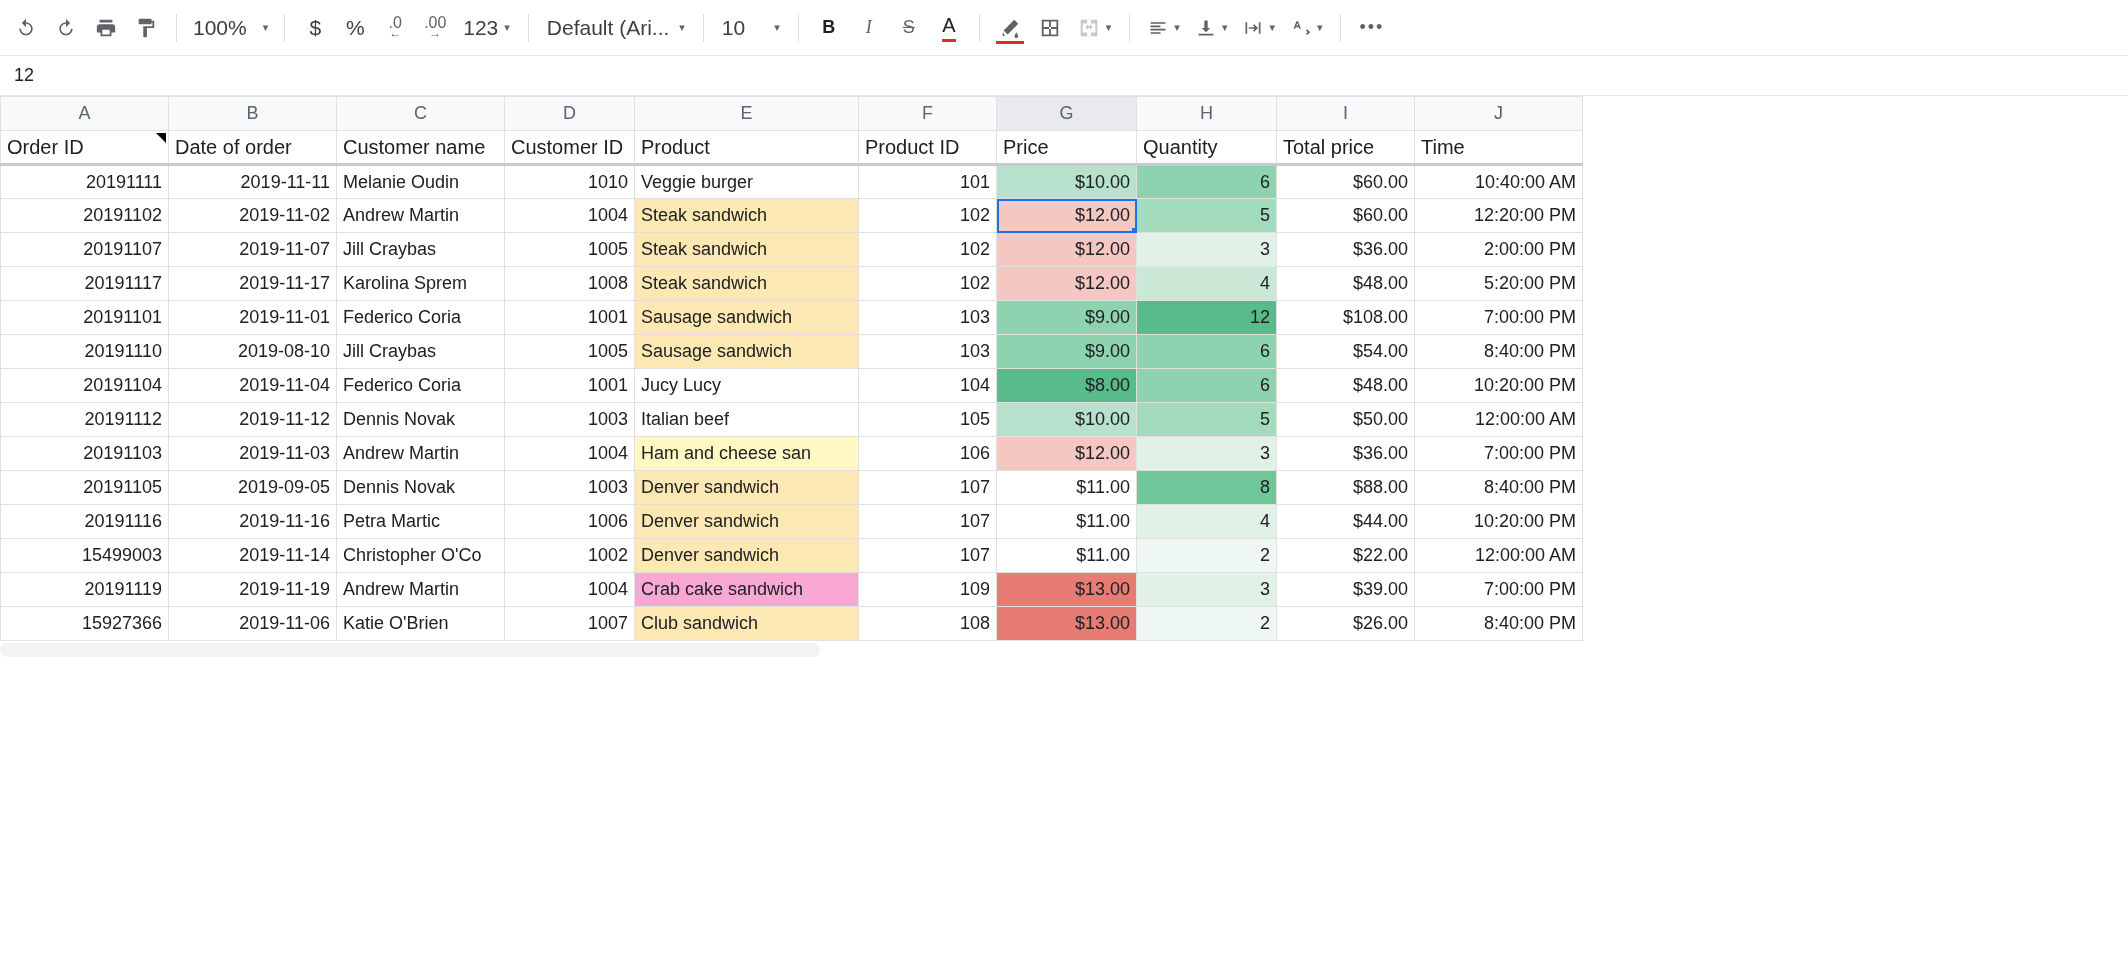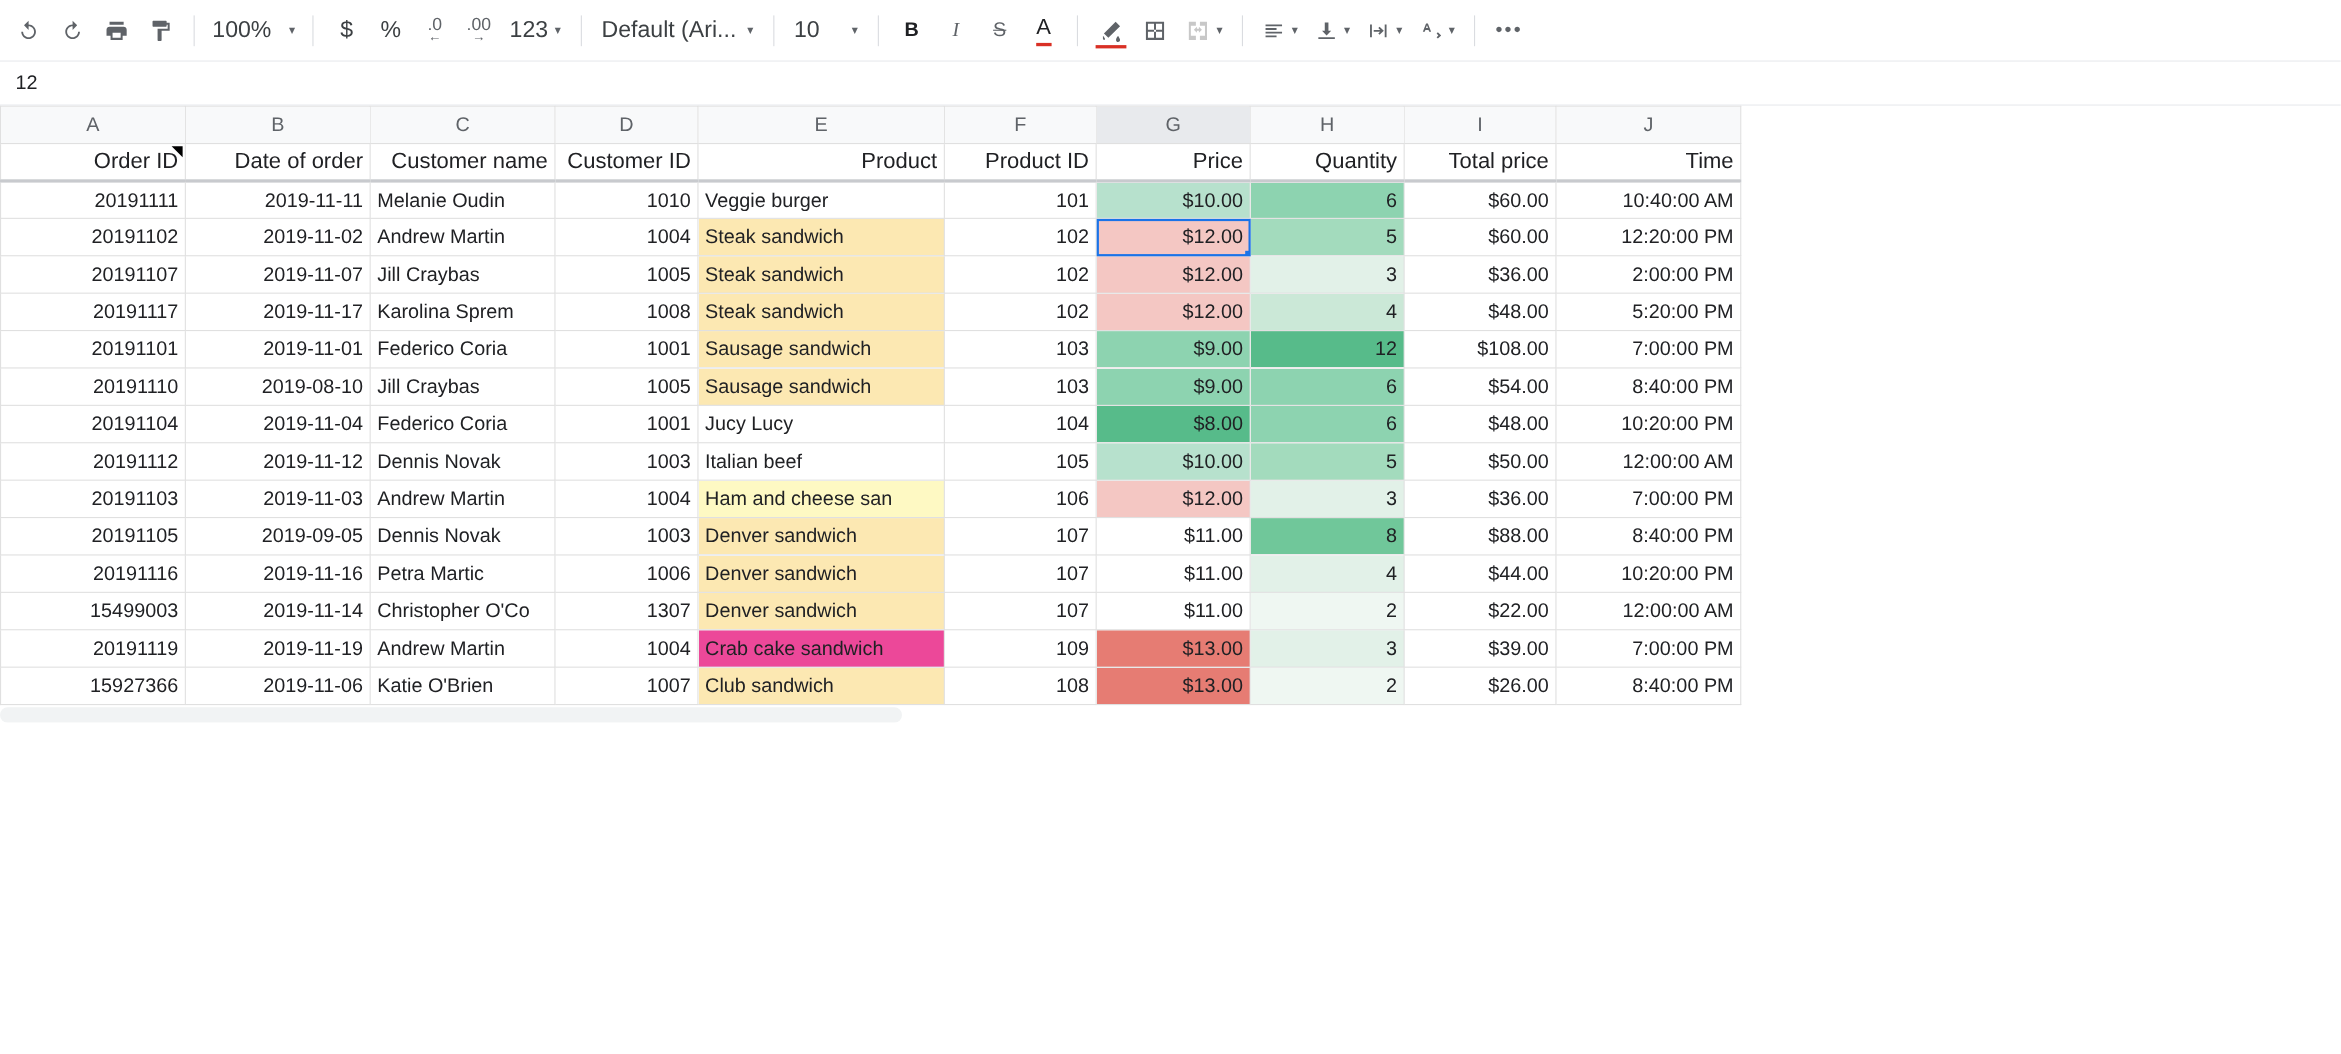--- a/index.html
+++ b/index.html
@@ -78,21 +78,20 @@
     color:#5f6368;
     font-weight: normal;
     text-align:center;
     position: sticky; top:0;
   }
   .sheet tbody tr.header-row td {
     font-weight: normal;
     font-size: 20px;
     color:#202124;
     border-bottom: 3px solid #c8cace;
-    text-align: right;
   }
   .num { text-align: right; }
   .txt { text-align: left; }
   .col-A{width:168px;} .col-B{width:168px;} .col-C{width:168px;} .col-D{width:130px;}
   .col-E{width:224px;} .col-F{width:138px;} .col-G{width:140px;} .col-H{width:140px;}
   .col-I{width:138px;} .col-J{width:168px;}
   .sel {
     outline: 2px solid #1a73e8;
     outline-offset: -2px;
     position: relative;
@@ -411,34 +410,34 @@
           <td class="num">107</td>
           <td class="num" style="background: rgb(255, 255, 255);">$11.00</td>
           <td class="num" style="background: rgb(226, 241, 232);">4</td>
           <td class="num">$44.00</td>
           <td class="num">10:20:00 PM</td>
         </tr>
         <tr>
           <td class="num">15499003</td>
           <td class="num">2019-11-14</td>
           <td class="txt">Christopher O'Co</td>
-          <td class="num">1307</td>
+          <td class="num">1002</td>
           <td class="txt" style="background: rgb(252, 232, 178);">Denver sandwich</td>
           <td class="num">107</td>
           <td class="num" style="background: rgb(255, 255, 255);">$11.00</td>
           <td class="num" style="background: rgb(239, 247, 242);">2</td>
           <td class="num">$22.00</td>
           <td class="num">12:00:00 AM</td>
         </tr>
         <tr>
           <td class="num">20191119</td>
           <td class="num">2019-11-19</td>
           <td class="txt">Andrew Martin</td>
           <td class="num">1004</td>
-          <td class="txt" style="background: #ec4899;">Crab cake sandwich</td>
+          <td class="txt" style="background: #f9a8d4;">Crab cake sandwich</td>
           <td class="num">109</td>
           <td class="num" style="background: rgb(230, 124, 115);">$13.00</td>
           <td class="num" style="background: rgb(226, 241, 232);">3</td>
           <td class="num">$39.00</td>
           <td class="num">7:00:00 PM</td>
         </tr>
         <tr>
           <td class="num">15927366</td>
           <td class="num">2019-11-06</td>
           <td class="txt">Katie O'Brien</td>

